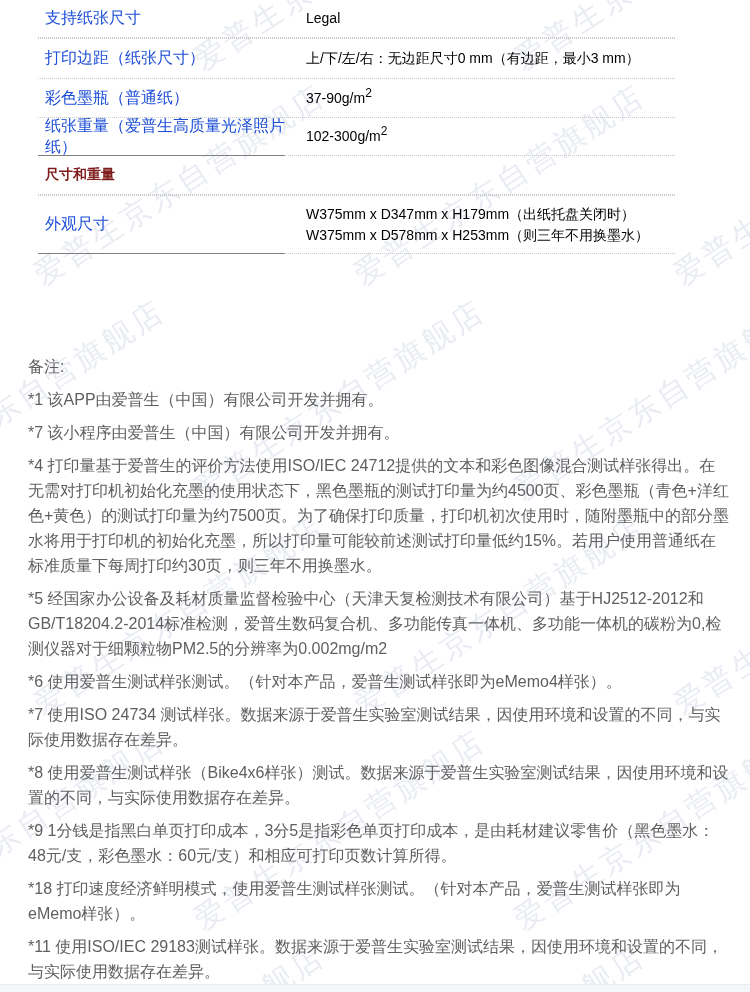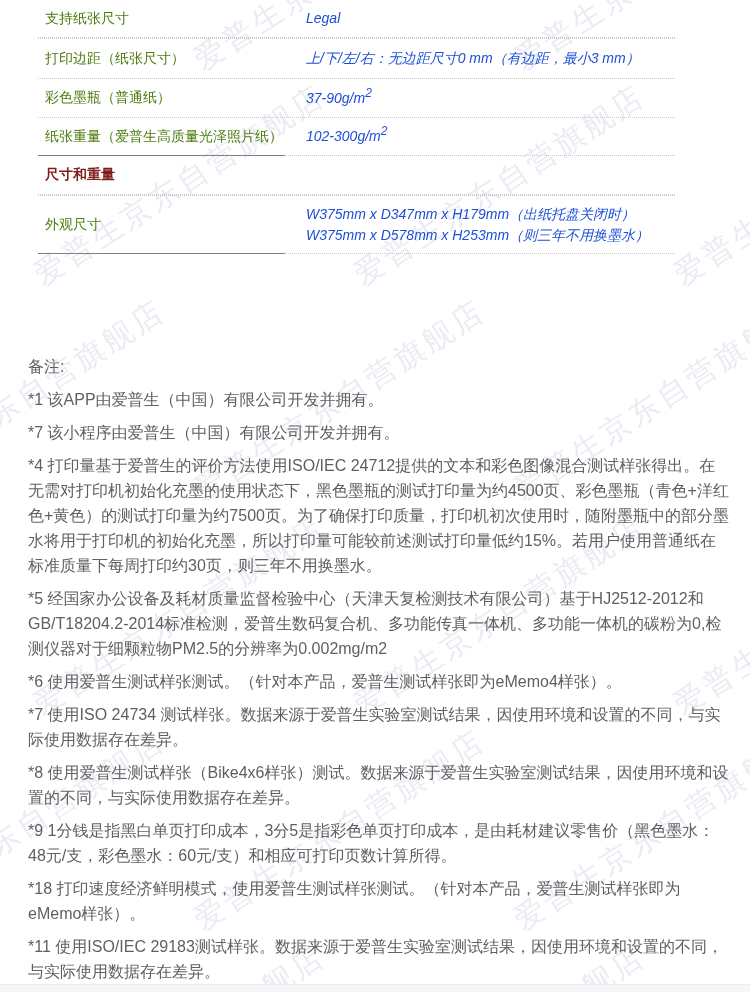--- a/index.html
+++ b/index.html
@@ -46,28 +46,27 @@
     width: 637px;
   }
   .spec-row {
     display: flex;
     align-items: center;
   }
   .spec-label {
     width: 261px;
     padding-left: 7px;
     flex-shrink: 0;
-    font-size: 14px;
-    color: #4d7c0f;
+    font-size: 16px;
+    color: #1d4ed8;
   }
   .spec-value {
     font-size: 14px;
-    color: #1d4ed8;
+    color: #000000;
     line-height: 21px;
-    font-style: italic;
   }
   .spec-value sup {
     font-size: 12px;
     vertical-align: 6px;
     line-height: 0;
   }
   .section-header .spec-label {
     font-weight: bold;
     color: #7f1d1d;
     font-size: 14px;

